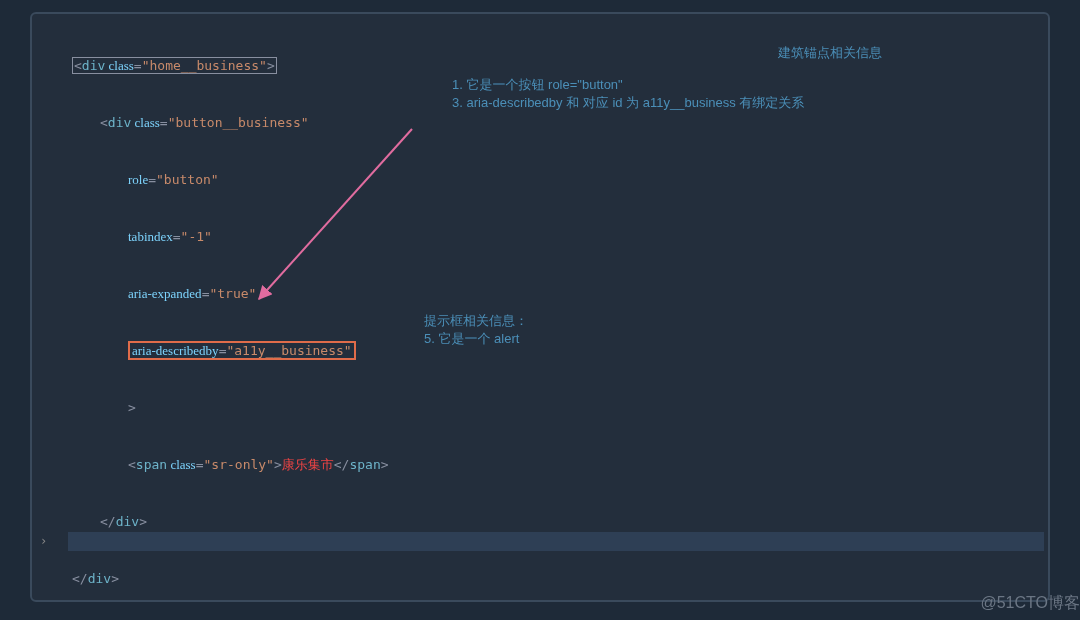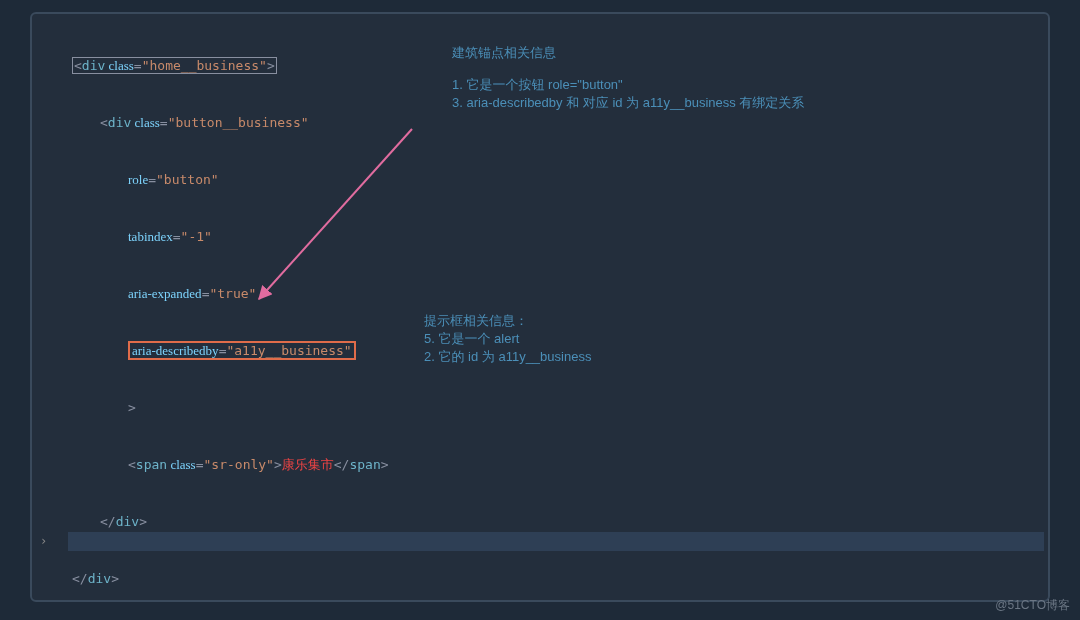--- a/index.html
+++ b/index.html
@@ -64,44 +64,44 @@
     padding: 0 2px;
   }
 
   .anno {
     position: absolute;
     color: #4b8fb8;
     font-family: "PingFang SC","Microsoft YaHei",sans-serif;
     font-size: 13px;
     line-height: 18px;
   }
-  .anno-title { font-weight: 500; margin-bottom: 6px; }
+  .anno-title { font-weight: 500; margin-bottom: 6px; text-align: right; }
 
   .active-line {
     position: absolute;
     left: 36px;
     right: 4px;
     top: 518px;
     height: 19px;
     background: #2e3f55;
   }
 
   .arrow-svg {
     position: absolute;
     left: 0; top: 0;
     width: 1020px; height: 590px;
     pointer-events: none;
   }
 
   .watermark {
     position: absolute;
-    right: 10px;
+    right: 0;
     bottom: 6px;
     color: #6b7684;
-    font-size: 12px;
+    font-size: 16px;
     font-family: sans-serif;
   }
 </style>
 </head>
 <body>
 
 <div class="editor-frame">
 
   <div class="active-line"></div>
 
@@ -142,21 +142,20 @@
   <div class="anno" style="left:420px; top:30px; width:430px;">
     <div class="anno-title">建筑锚点相关信息</div>
     <div style="height:8px"></div>
     <div>1. 它是一个按钮 role="button"</div>
     <div>3. aria-describedby 和 对应 id 为 a11y__business 有绑定关系</div>
   </div>
 
   <div class="anno" style="left:392px; top:298px; width:300px;">
     <div>提示框相关信息：</div>
     <div>5. 它是一个 alert</div>
-    <div>2. 它的 id 为 a11y__business</div>
   </div>
 
   <svg class="arrow-svg">
     <defs>
       <marker id="ah" viewBox="0 0 10 10" refX="9" refY="5" markerWidth="7" markerHeight="7" orient="auto">
         <path d="M 0 0 L 10 5 L 0 10 z" fill="#e06c9f"></path>
       </marker>
     </defs>
     <line x1="380" y1="115" x2="227" y2="285" stroke="#e06c9f" stroke-width="2" marker-end="url(#ah)"></line>
   </svg>

